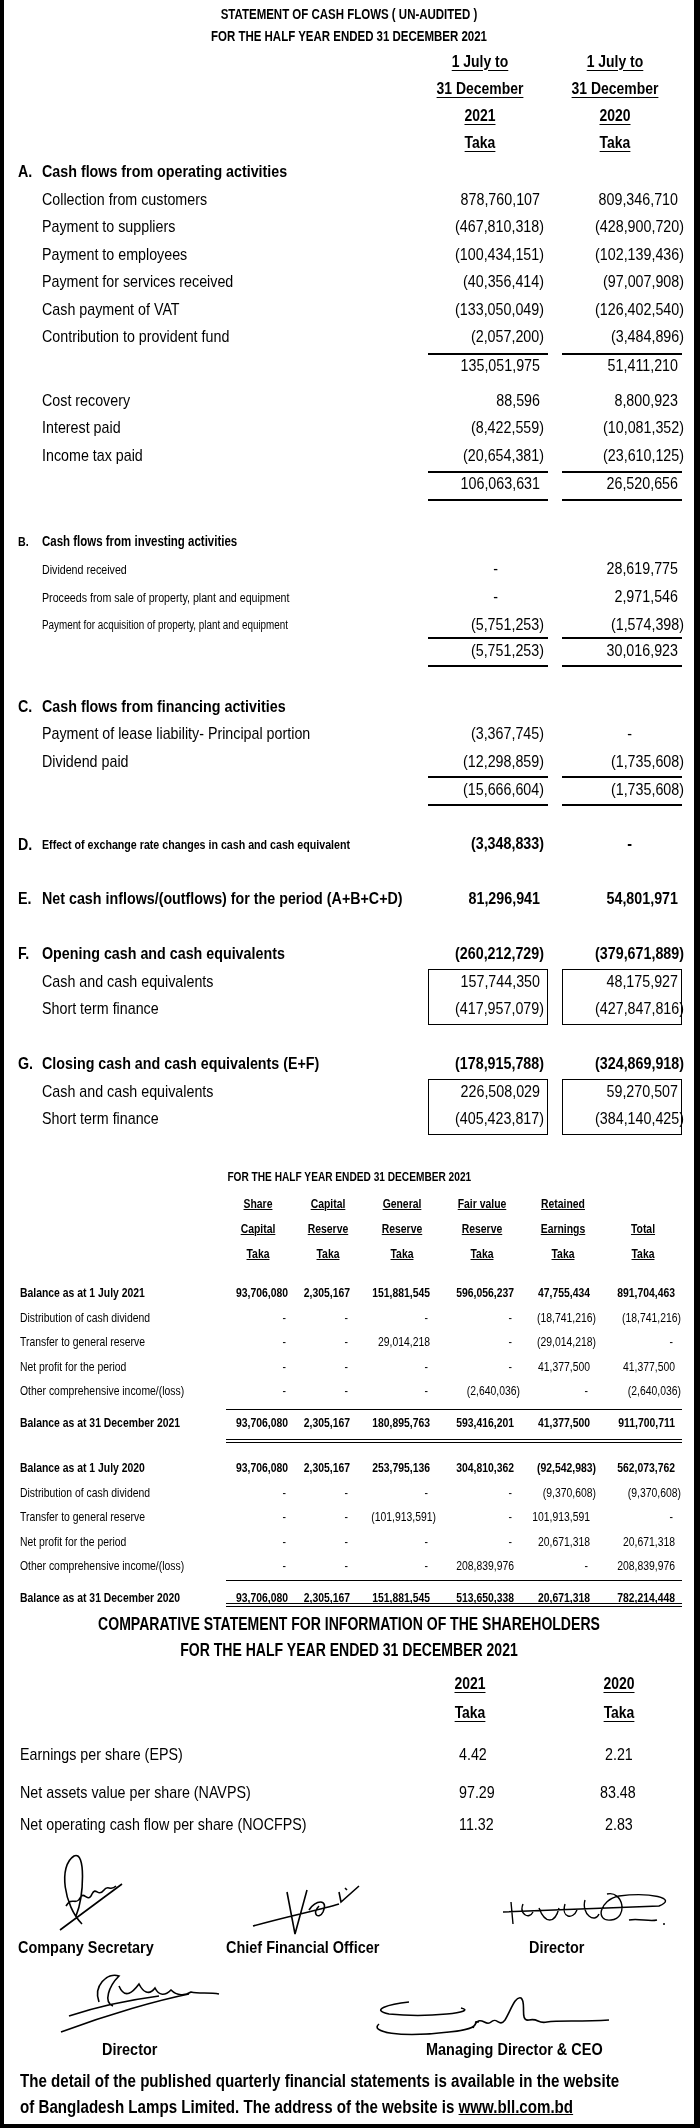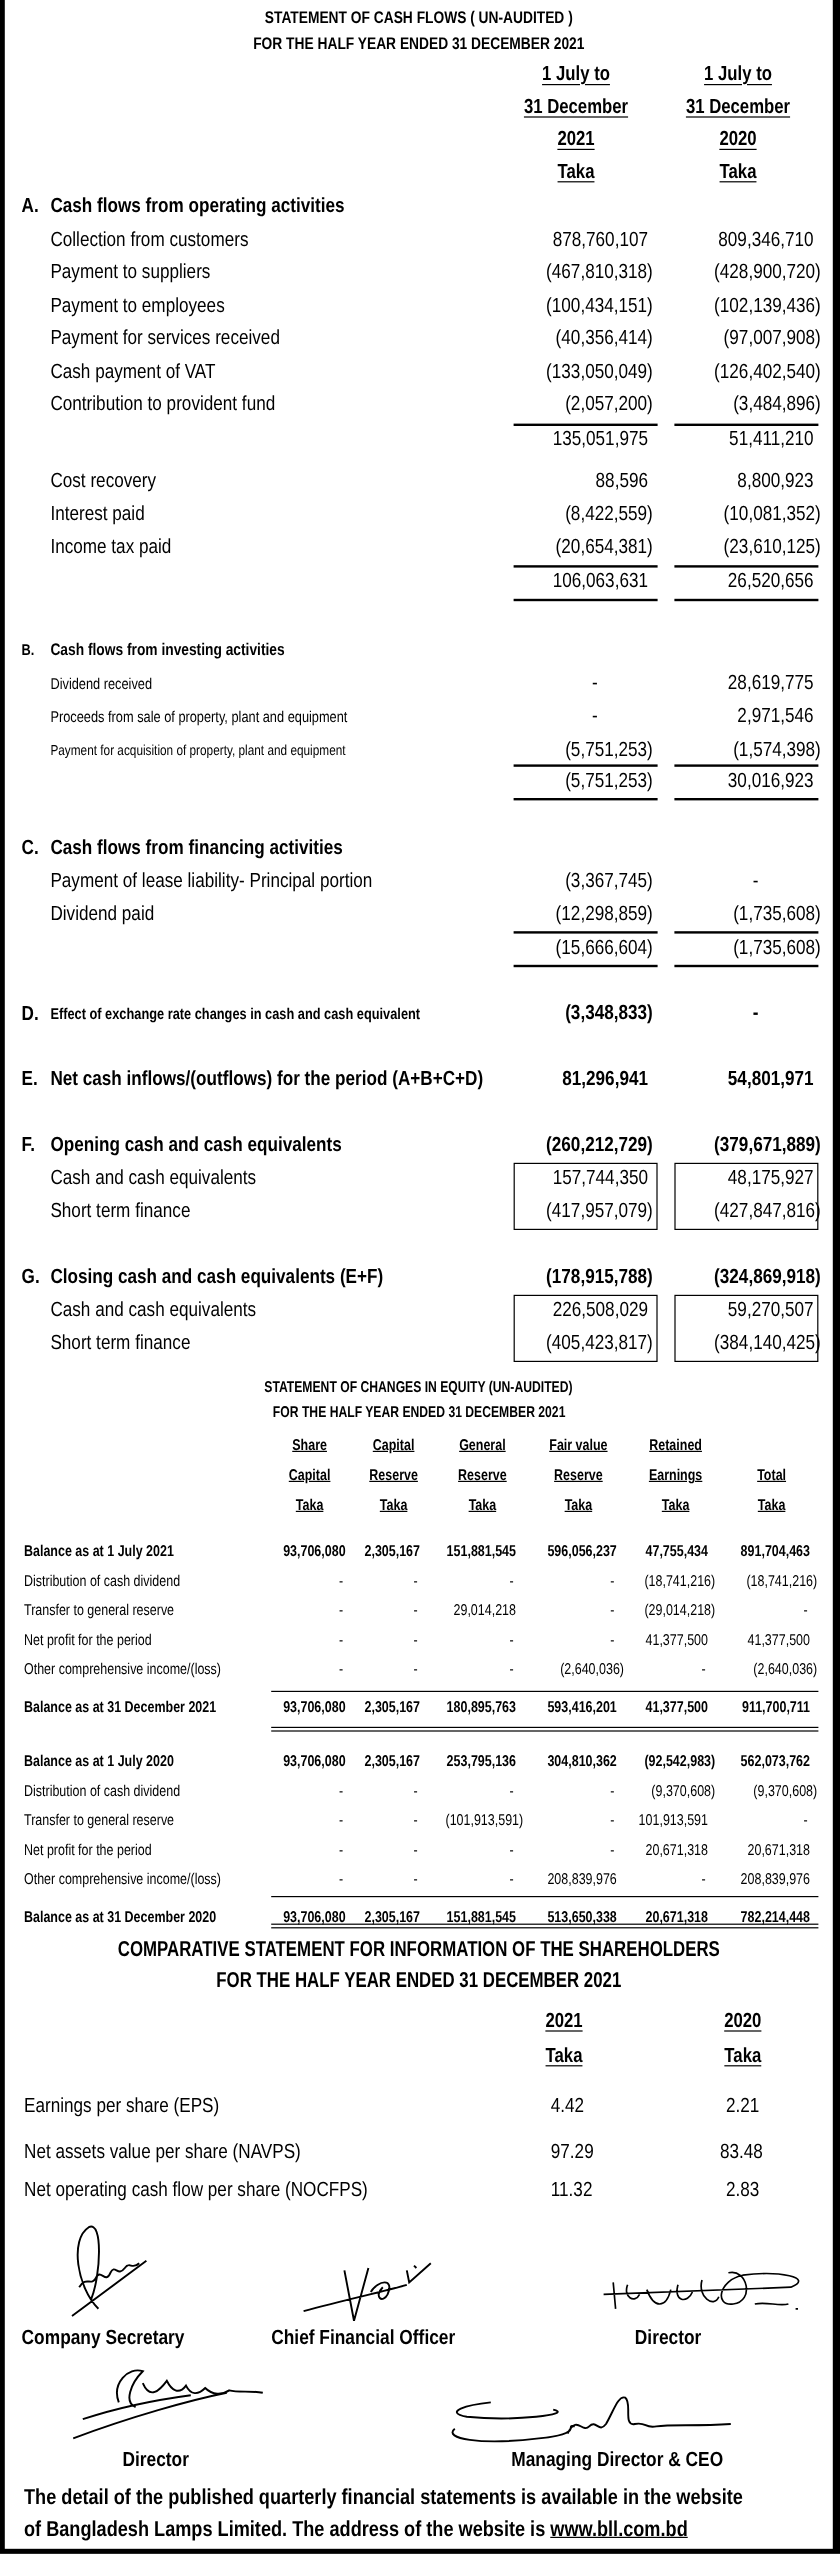--- a/index.html
+++ b/index.html
@@ -183,21 +183,20 @@
     <div class="abs lbl" style="left:38px;top:1082px;">Cash and cash equivalents</div>
     <div class="abs num" style="left:380px;width:156px;top:1082px;">226,508,029</div>
     <div class="abs num" style="left:520px;width:154px;top:1082px;">59,270,507</div>
   </div>
   <div>
     <div class="abs lbl" style="left:38px;top:1109px;">Short term finance</div>
     <div class="abs num" style="left:380px;width:160px;top:1109px;">(405,423,817)</div>
     <div class="abs num" style="left:520px;width:160px;top:1109px;">(384,140,425)</div>
   </div>
 
-  <div class="abs" style="left:0;width:690px;top:1148px;text-align:center;font-weight:bold;font-size:13px;"><span style="display:inline-block;transform:scaleX(0.78);">STATEMENT OF CHANGES IN EQUITY (UN-AUDITED)</span></div>
   <div class="abs" style="left:0;width:690px;top:1169px;text-align:center;font-weight:bold;font-size:13px;"><span style="display:inline-block;transform:scaleX(0.78);">FOR THE HALF YEAR ENDED 31 DECEMBER 2021</span></div>
 
   <div>
     <div class="abs eq-hdr" style="left:214px;width:80px;top:1196px;">Share</div>
     <div class="abs eq-hdr" style="left:214px;width:80px;top:1221px;">Capital</div>
     <div class="abs eq-hdr" style="left:214px;width:80px;top:1246px;">Taka</div>
   </div>
   <div>
     <div class="abs eq-hdr" style="left:284px;width:80px;top:1196px;">Capital</div>
     <div class="abs eq-hdr" style="left:284px;width:80px;top:1221px;">Reserve</div>

